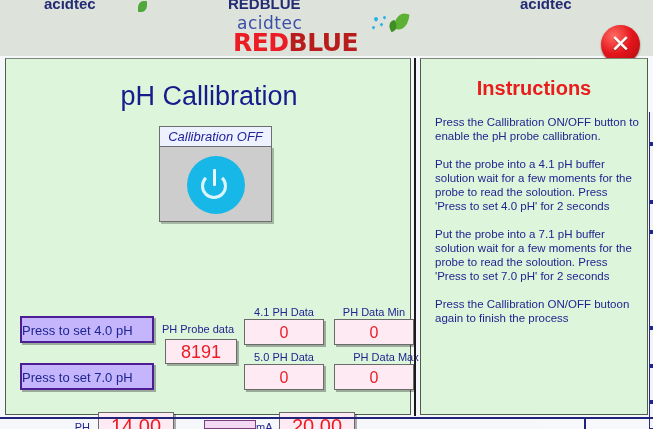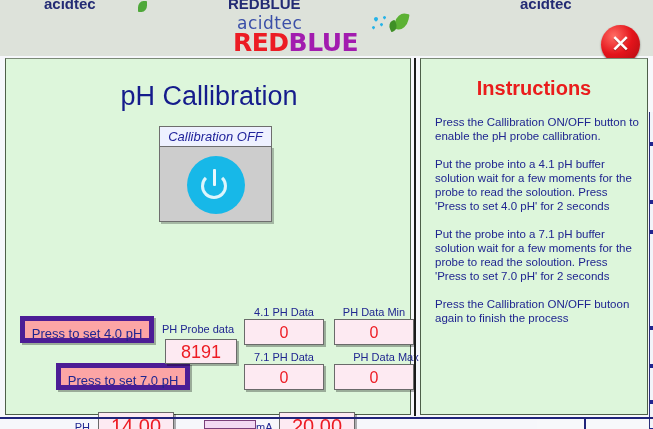--- a/index.html
+++ b/index.html
@@ -70,21 +70,21 @@
   .logo-main {
     position: absolute;
     left: 0px; top: 17px;
     font-family: "DejaVu Sans", sans-serif;
     font-size: 25px;
     font-weight: bold;
     letter-spacing: -0.5px;
     line-height: 25px;
   }
   .logo-red { color: #ec1c24; }
-  .logo-blue { color: #a21caf; }
+  .logo-blue { color: #b91c1c; }
   .logo-leaf {
     position: absolute;
     left: 162px; top: 0px;
     width: 13px; height: 17px;
     background: #5cb134;
     border-radius: 70% 8% 70% 8%;
     transform: rotate(12deg);
   }
   .logo-leaf2 {
     position: absolute;
@@ -226,33 +226,32 @@
     position: absolute;
     left: 12px; top: 0px;
     width: 3px; height: 17px;
     background: rgba(255,255,255,0.9);
     border-radius: 1px;
   }
 
   
   .hmi-btn {
     position: absolute;
-    background: #fca5a5;
-    border: 5px solid #4c1d95;
+    background: #c4b5fd;
+    border: 2px solid #4c1d95;
     box-sizing: border-box;
     box-shadow: 2px 2px 0 rgba(0,0,0,0.3);
     font-family: "Liberation Sans", sans-serif;
     font-size: 13px;
     color: #1f2590;
-    text-align: center;
     cursor: pointer;
     line-height: 26px;
   }
   .btn-4 { left: 14px;  top: 257px; width: 134px; height: 27px; }
-  .btn-7 { left: 14px;  top: 304px; width: 134px; height: 27px; margin-left: 36px; }
+  .btn-7 { left: 14px;  top: 304px; width: 134px; height: 27px; }
 
   
   .field {
     position: absolute;
     background: #fdeaf2;
     border: 1px solid #6a6a6a;
     box-sizing: border-box;
     box-shadow: 2px 2px 0 rgba(0,0,0,0.3);
     font-family: "Liberation Sans", sans-serif;
     color: #ed1c24;
@@ -398,21 +397,21 @@
 
       <div class="flabel lbl-probe">PH Probe data</div>
       <div class="field fld-probe">8191</div>
 
       <div class="flabel lbl-41">4.1 PH Data</div>
       <div class="field fld-41">0</div>
 
       <div class="flabel lbl-min">PH Data Min</div>
       <div class="field fld-min">0</div>
 
-      <div class="flabel lbl-71">7.1 PH Data</div>
+      <div class="flabel lbl-71">5.0 PH Data</div>
       <div class="field fld-71">0</div>
 
       <div class="flabel lbl-max">PH Data Max</div>
       <div class="field fld-max">0</div>
 
       <div class="flabel lbl-ph">PH</div>
       <div class="field fld-ph">14.00</div>
 
       <div class="flabel lbl-ma">PH Probe mA</div>
       <div class="field fld-ma">20.00</div>

